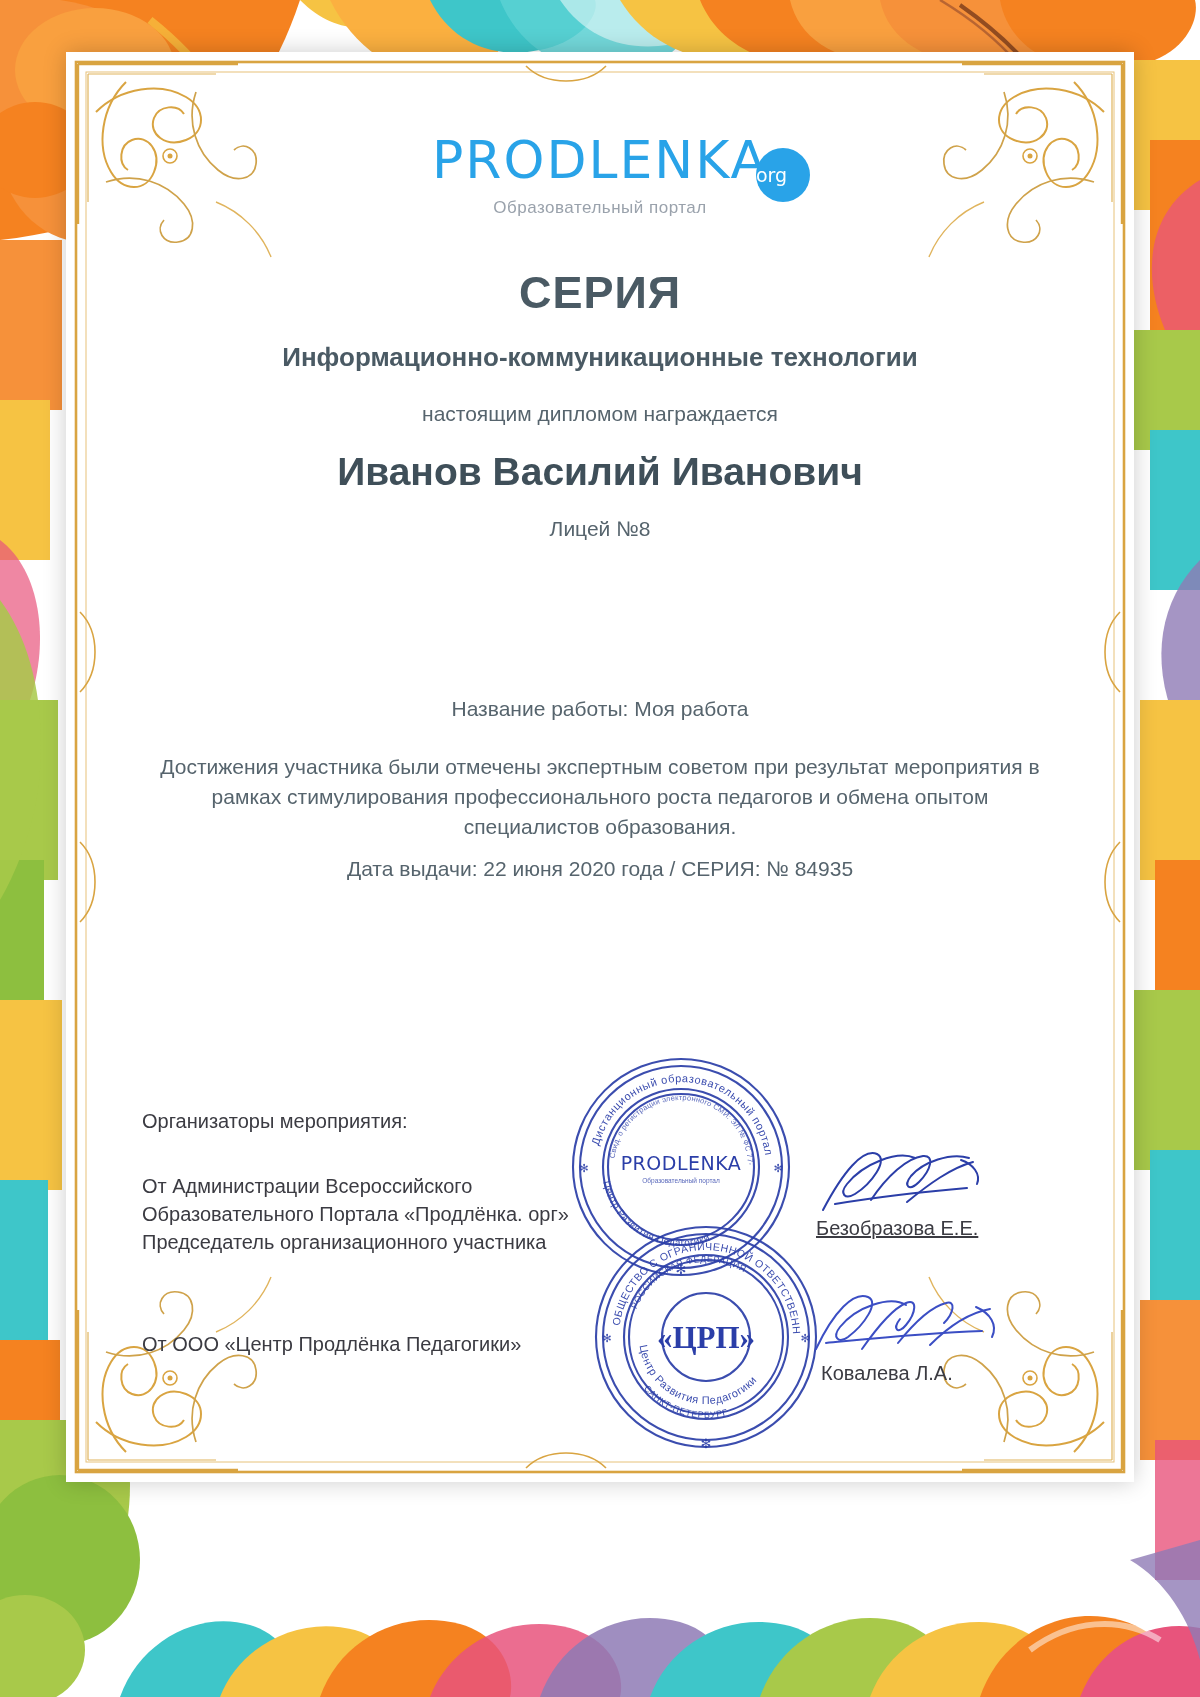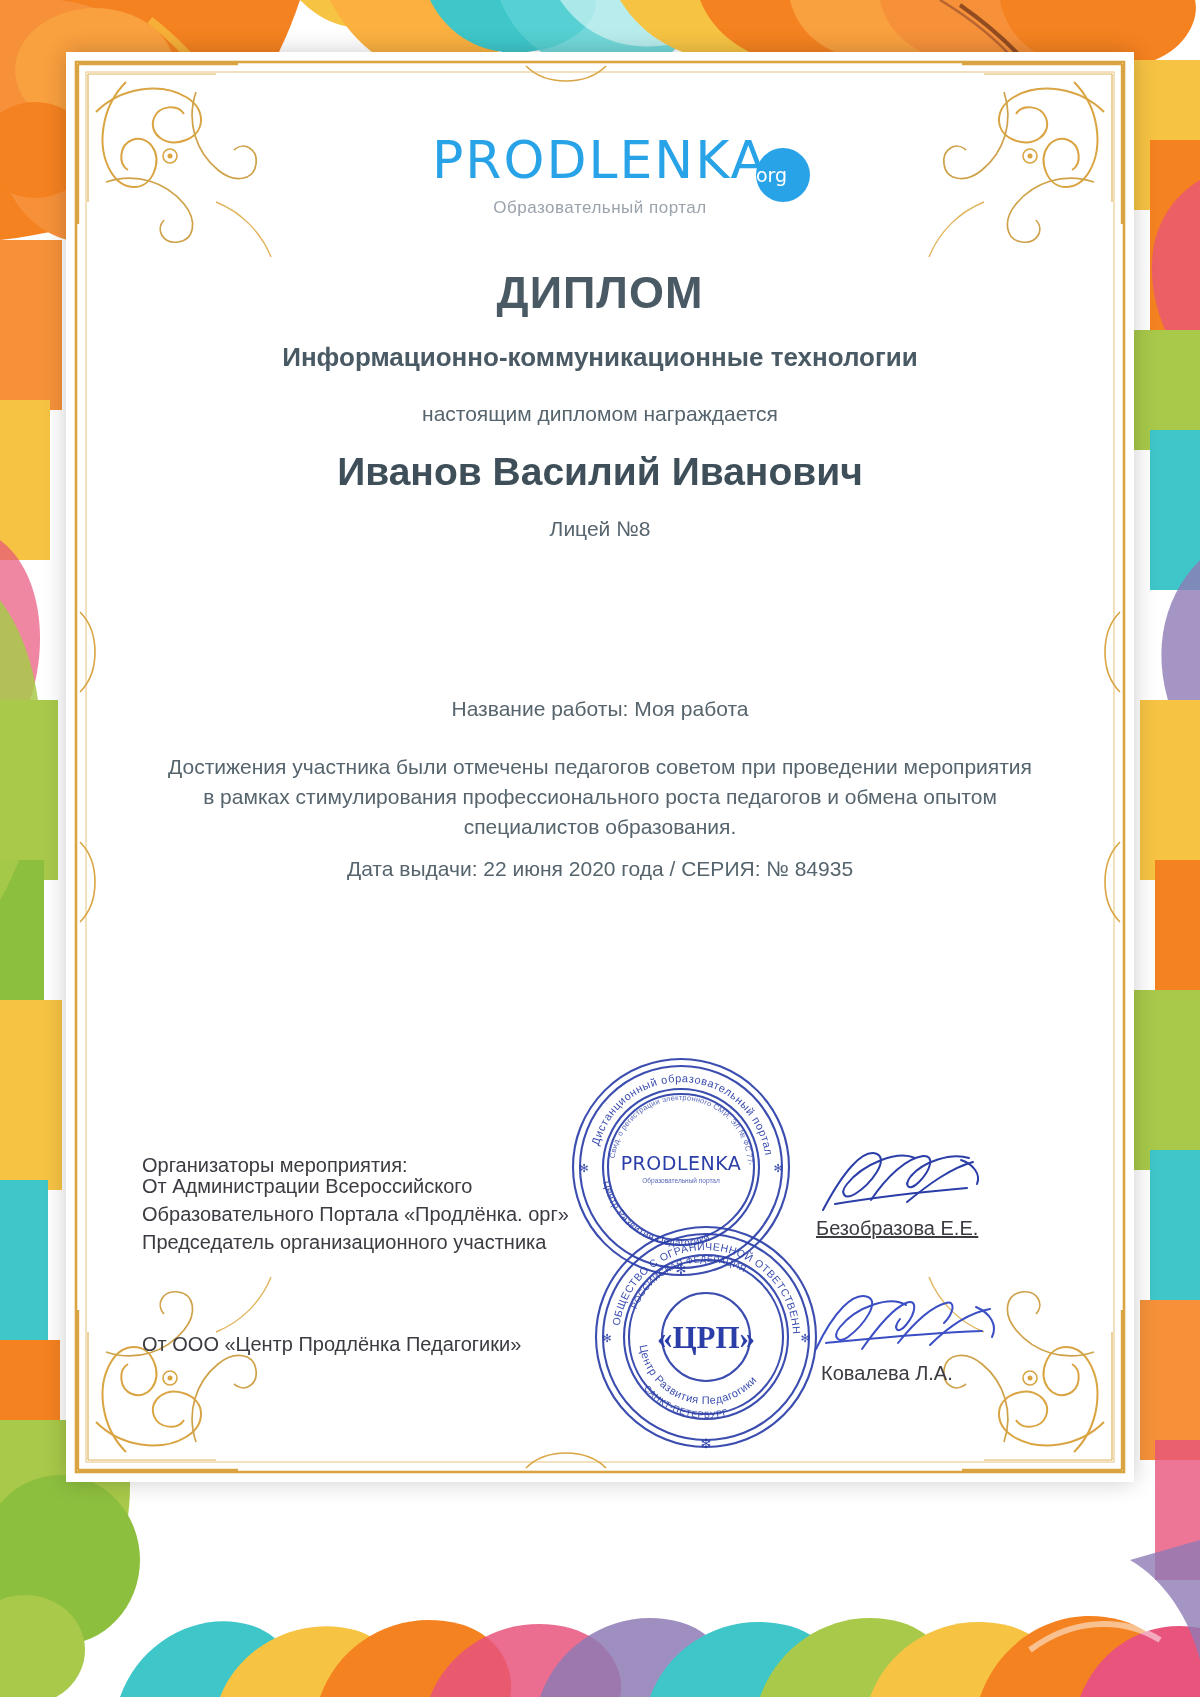--- a/index.html
+++ b/index.html
@@ -79,21 +79,21 @@
   }
   .issue-line{
     top:805px;font-size:21px;color:#56646d;
   }
   
   .org-block{
     position:absolute;left:76px;color:#3b3b42;
     font-size:20px;line-height:1.40;
     font-family:"Liberation Sans", sans-serif;
   }
-  .org-heading{top:1055px;margin-top:44px;}
+  .org-heading{top:1055px;}
   .org-one{top:1120px;}
   .org-two{top:1278px;}
   .sign-name{
     position:absolute;font-size:20px;color:#3b3b42;
     font-family:"Liberation Sans", sans-serif;white-space:nowrap;
   }
   .sign-name-1{left:750px;top:1165px;text-decoration:underline;}
   .sign-name-2{left:755px;top:1310px;}
   .signature-svg{position:absolute;}
   .sig1{left:745px;top:1090px;}
@@ -212,27 +212,27 @@
   <div id="content">
 
     <div class="logo-wrap">
       <div class="logo-row">
         <span class="logo-word">PRODLENKA</span>
         <span class="org-badge">org</span>
       </div>
       <div class="logo-sub">Образовательный портал</div>
     </div>
 
-    <div class="center-col title-diploma">ДИПЛОМ</div>
+    <div class="center-col title-diploma">СЕРИЯ</div>
     <div class="center-col title-category">Информационно-коммуникационные технологии</div>
     <div class="center-col awarded-to">настоящим дипломом награждается</div>
     <div class="center-col recipient">Иванов Василий Иванович</div>
     <div class="center-col institution">Лицей №8</div>
     <div class="center-col work-title">Название работы: Моя работа</div>
-    <div class="center-col body-2">Достижения участника были отмечены педагогов советом при проведении мероприятия в рамках стимулирования профессионального роста педагогов и обмена опытом специалистов образования.</div>
+    <div class="center-col body-2">Достижения участника были отмечены экспертным советом при результат мероприятия в рамках стимулирования профессионального роста педагогов и обмена опытом специалистов образования.</div>
     <div class="center-col issue-line">Дата выдачи: 22 июня 2020 года / СЕРИЯ: № 84935</div>
 
     <svg class="stamp stamp1" width="230" height="230" viewBox="0 0 230 230" xmlns="http://www.w3.org/2000/svg">
       <defs>
         <path id="arc-top-1" d="M 30,115 A 85,85 0 0 1 200,115"></path>
         <path id="arc-bot-1" d="M 36,115 A 79,79 0 0 0 194,115"></path>
         <path id="arc-in-1" d="M 48,115 A 67,67 0 0 1 182,115"></path>
       </defs>
       <g fill="none" stroke="#2b3ea8" stroke-width="2.1" opacity="0.92">
         <circle cx="115" cy="115" r="108"></circle>

